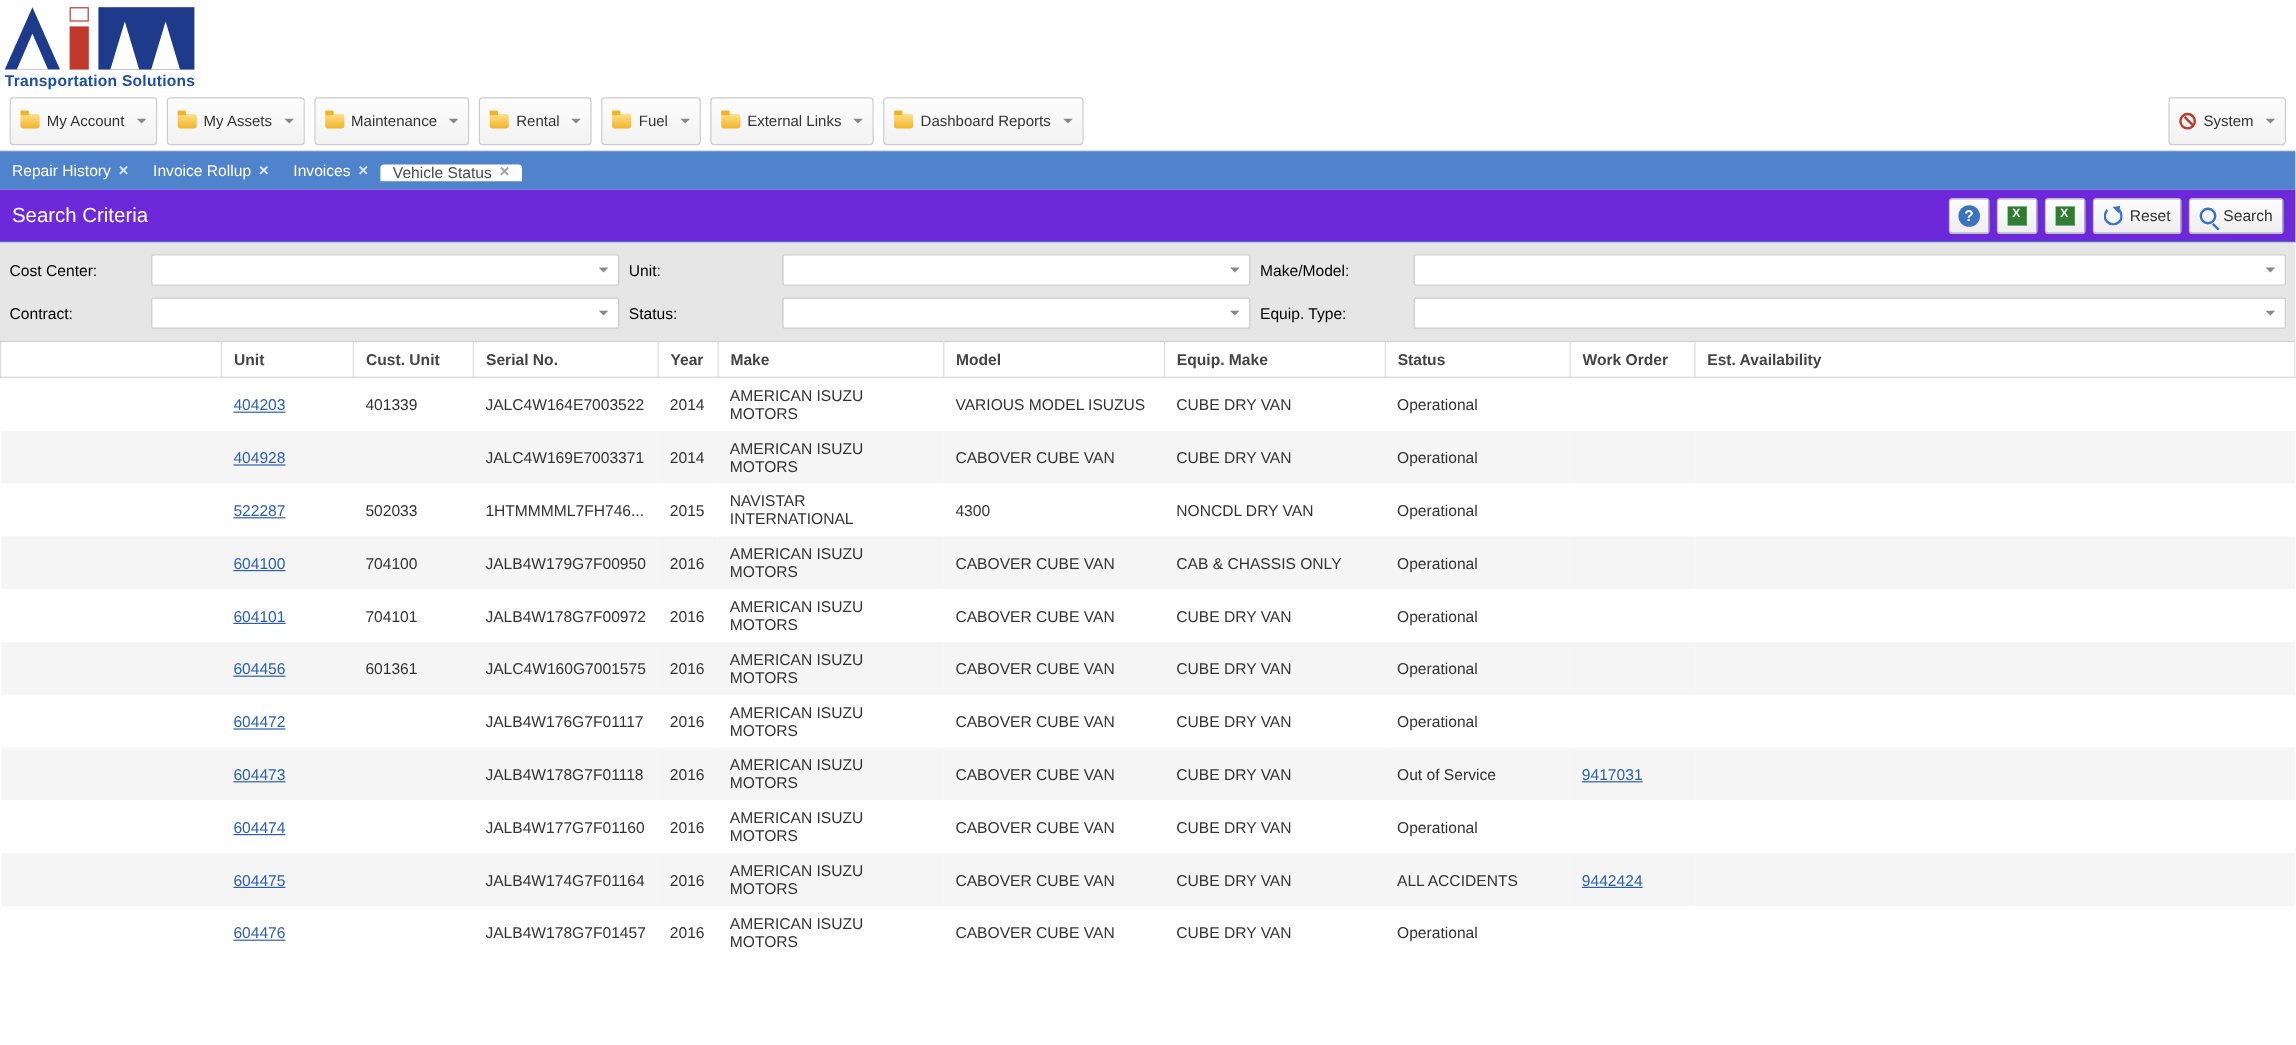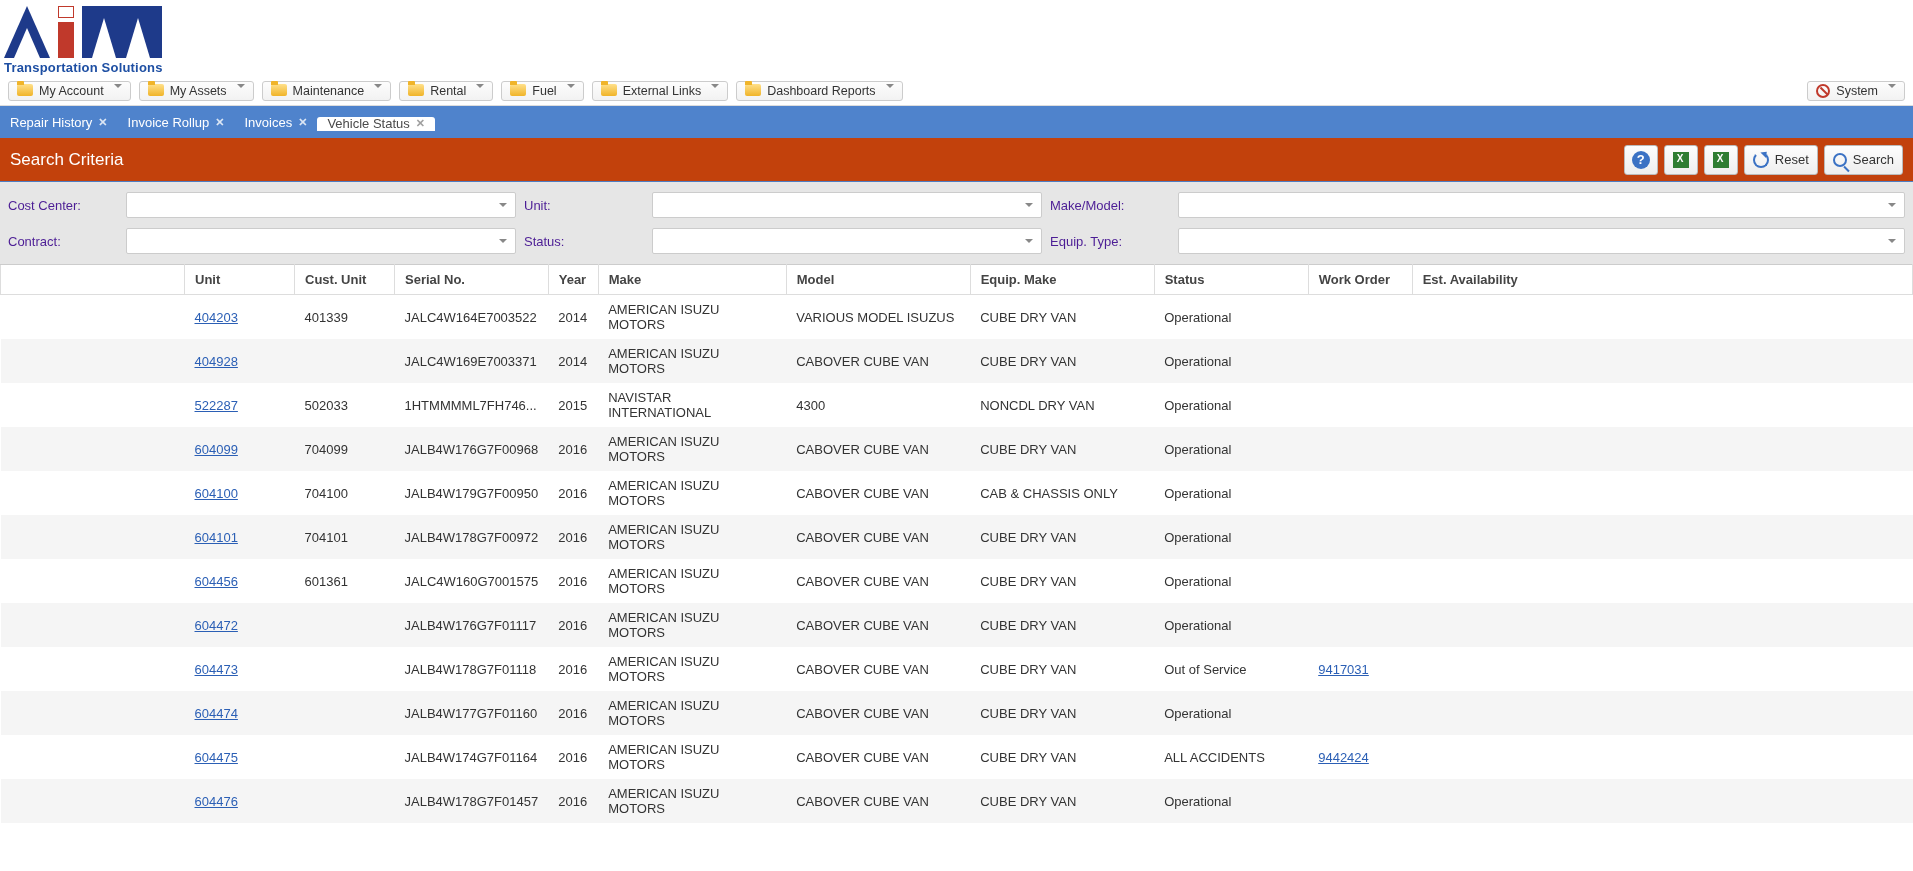--- a/index.html
+++ b/index.html
@@ -87,25 +87,25 @@
   
   .menubar {
     display: flex;
     padding: 4px 8px;
     background: #fff;
     border-bottom: 1px solid #ddd;
     gap: 8px;
   }
   .menubar .menu-item {
     display: inline-flex;
-    align-items: flex-start;
+    align-items: center;
     border: 1px solid #ccc;
     background: linear-gradient(#fdfdfd,#f2f2f2);
     border-radius: 3px;
-    padding: 2px 8px;
+    padding: 12px 8px;
     font-size: 12.5px;
     cursor: pointer;
     gap: 6px;
   }
   .menubar .spacer { flex: 1; }
   .folder-icon {
     width: 16px; height: 12px;
     background: linear-gradient(#ffe08a,#f0b429);
     border-radius: 2px;
     position: relative;
@@ -165,21 +165,21 @@
   }
   .tab .close-x {
     font-size: 11px;
     font-weight: bold;
     opacity: 0.8;
     cursor: pointer;
   }
   .tab.active .close-x { color: #888; }
   
   .criteria-bar {
-    background: #c2410c;
+    background: #6d28d9;
     color: #fff;
     display: flex;
     align-items: center;
     padding: 4px 10px;
     height: 44px;
     border-bottom: 1px solid #4f7dc2;
   }
   .criteria-title {
     font-size: 17px;
     font-weight: 400;
@@ -260,21 +260,21 @@
   .filters {
     background: #e6e6e6;
     padding: 10px 8px;
     display: grid;
     grid-template-columns: 110px 390px 120px 390px 120px 1fr;
     row-gap: 10px;
     column-gap: 8px;
     align-items: center;
   }
   .filters label {
-    color: #4c1d95;
+    color: #000000;
     font-size: 13px;
     text-align: left;
   }
   .combo {
     background: #fff;
     border: 1px solid #ccc;
     height: 26px;
     position: relative;
     border-radius: 2px;
   }
@@ -508,33 +508,20 @@
         <td>2015</td>
         <td>NAVISTAR INTERNATIONAL</td>
         <td>4300</td>
         <td>NONCDL DRY VAN</td>
         <td>Operational</td>
         <td></td>
         <td></td>
       </tr>
       <tr>
         <td></td>
-        <td><a href="#">604099</a></td>
-        <td>704099</td>
-        <td>JALB4W176G7F00968</td>
-        <td>2016</td>
-        <td>AMERICAN ISUZU MOTORS</td>
-        <td>CABOVER CUBE VAN</td>
-        <td>CUBE DRY VAN</td>
-        <td>Operational</td>
-        <td></td>
-        <td></td>
-      </tr>
-      <tr>
-        <td></td>
         <td><a href="#">604100</a></td>
         <td>704100</td>
         <td>JALB4W179G7F00950</td>
         <td>2016</td>
         <td>AMERICAN ISUZU MOTORS</td>
         <td>CABOVER CUBE VAN</td>
         <td>CAB &amp; CHASSIS ONLY</td>
         <td>Operational</td>
         <td></td>
         <td></td>

